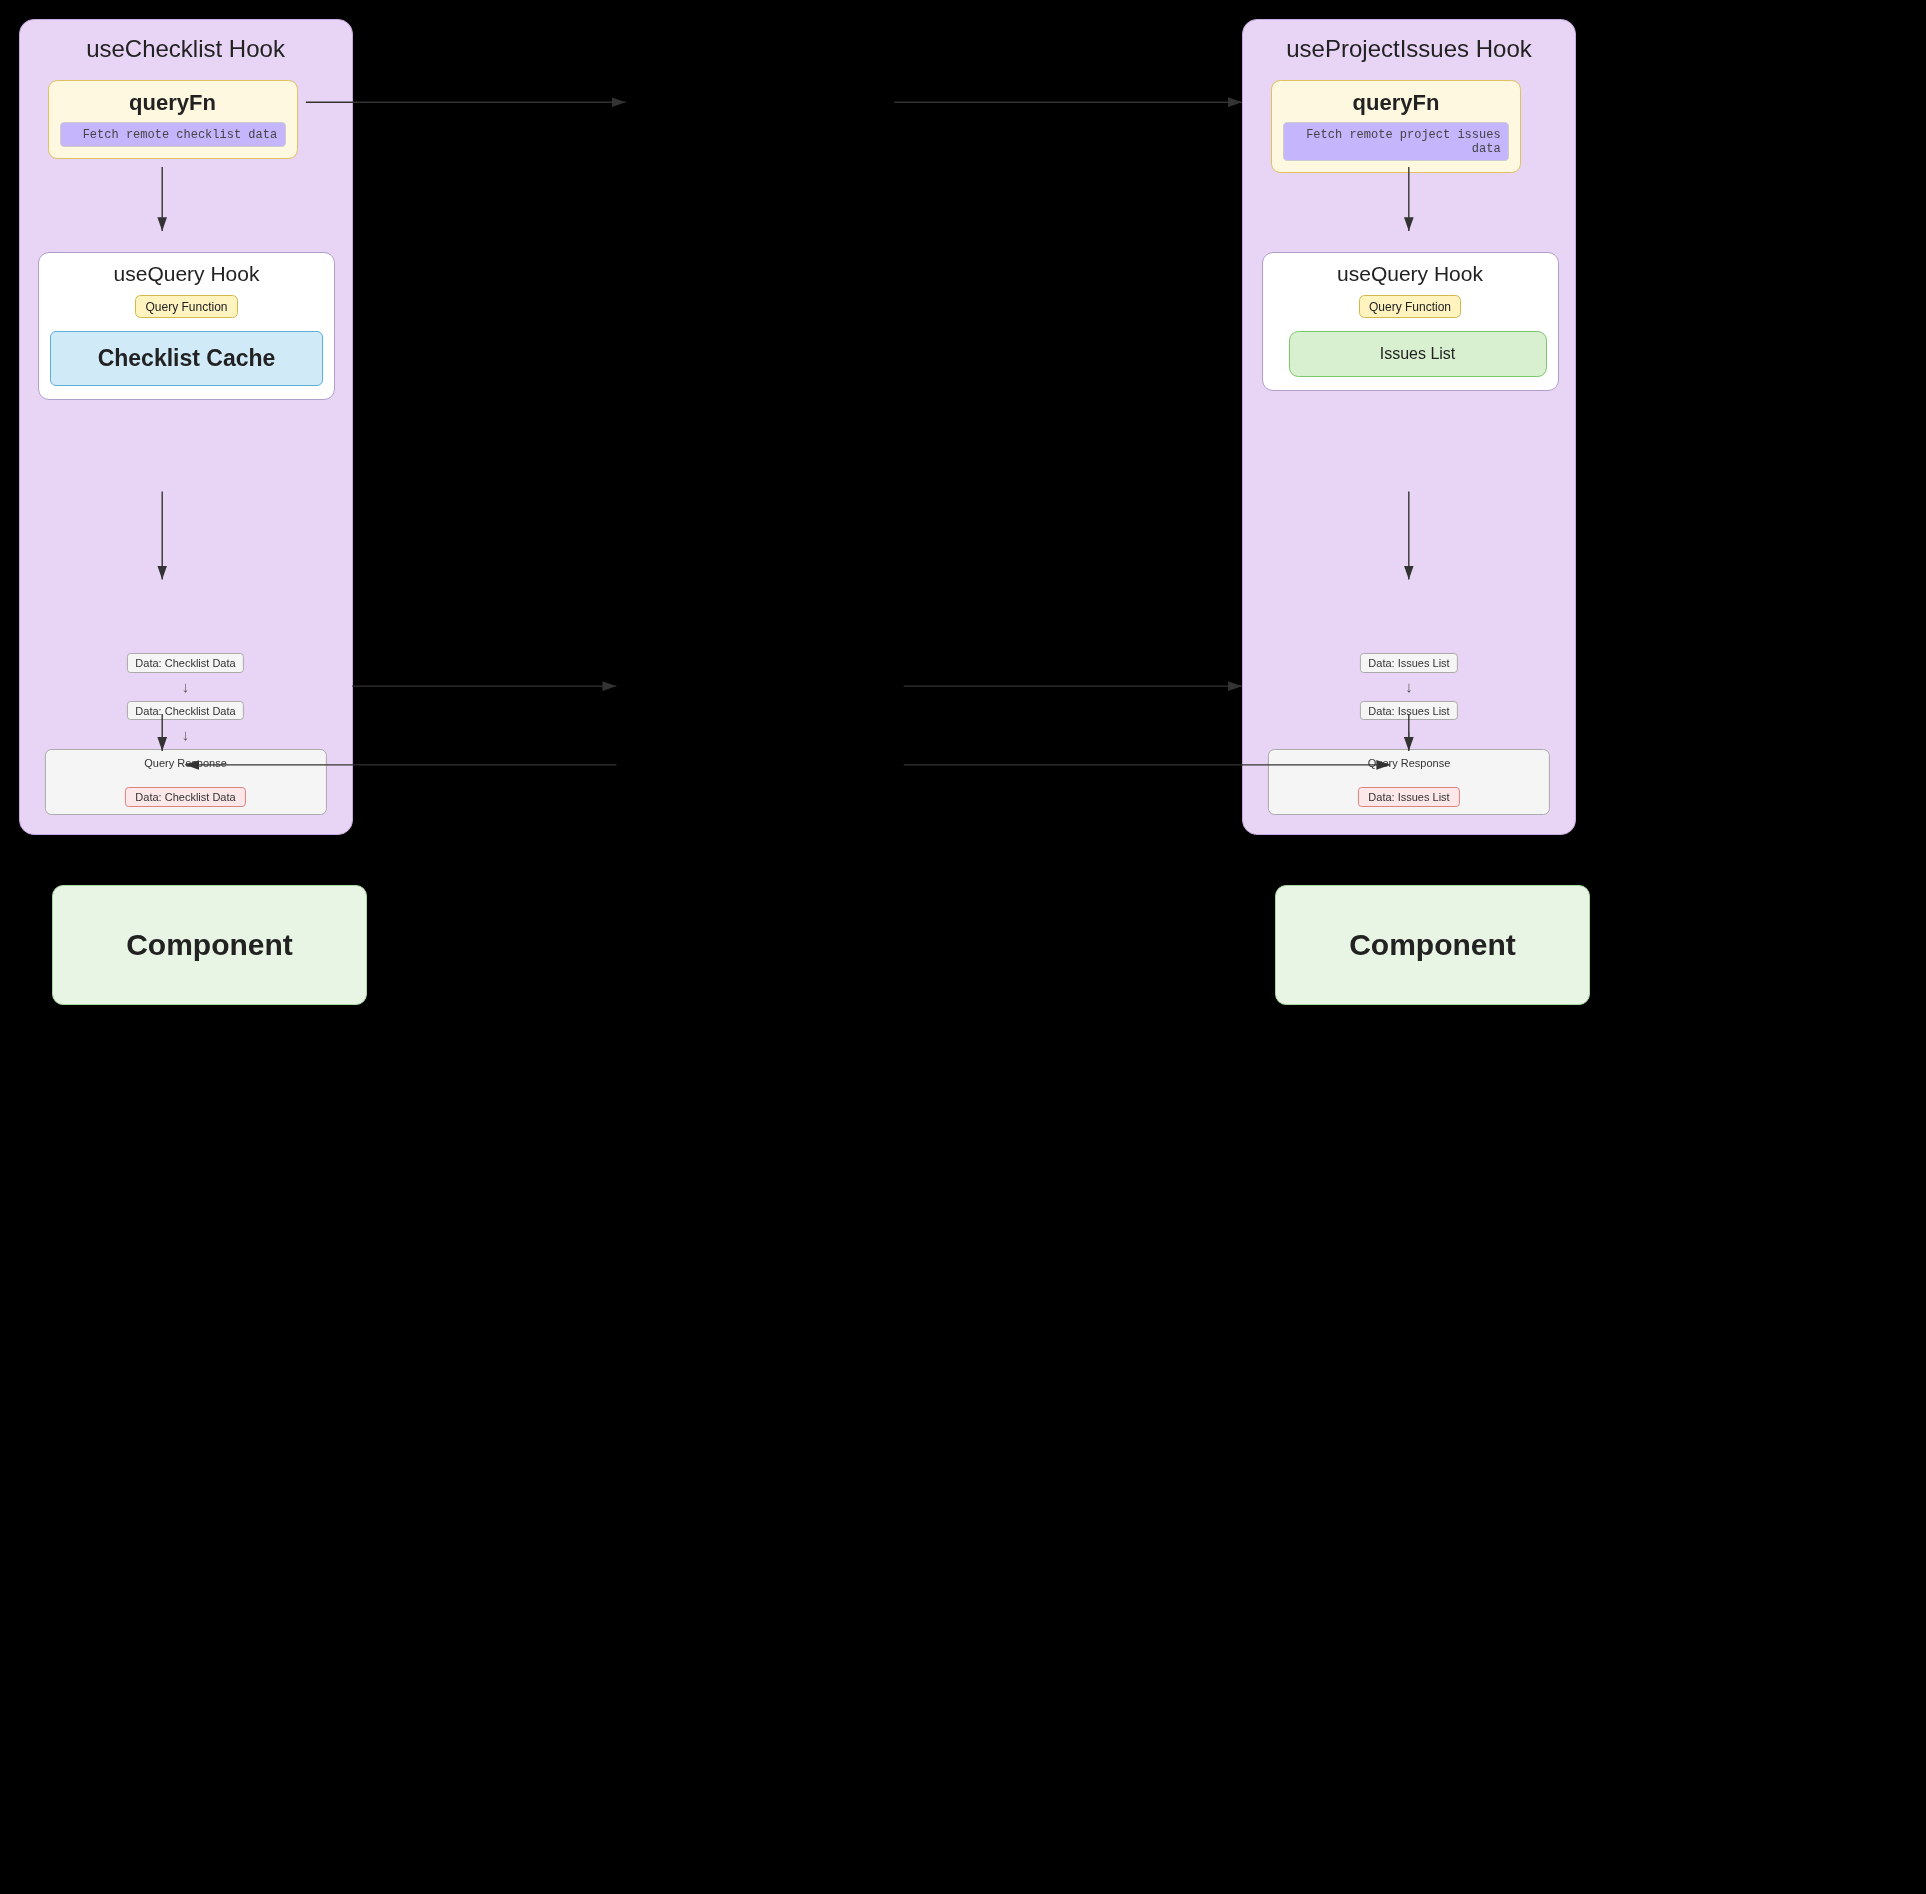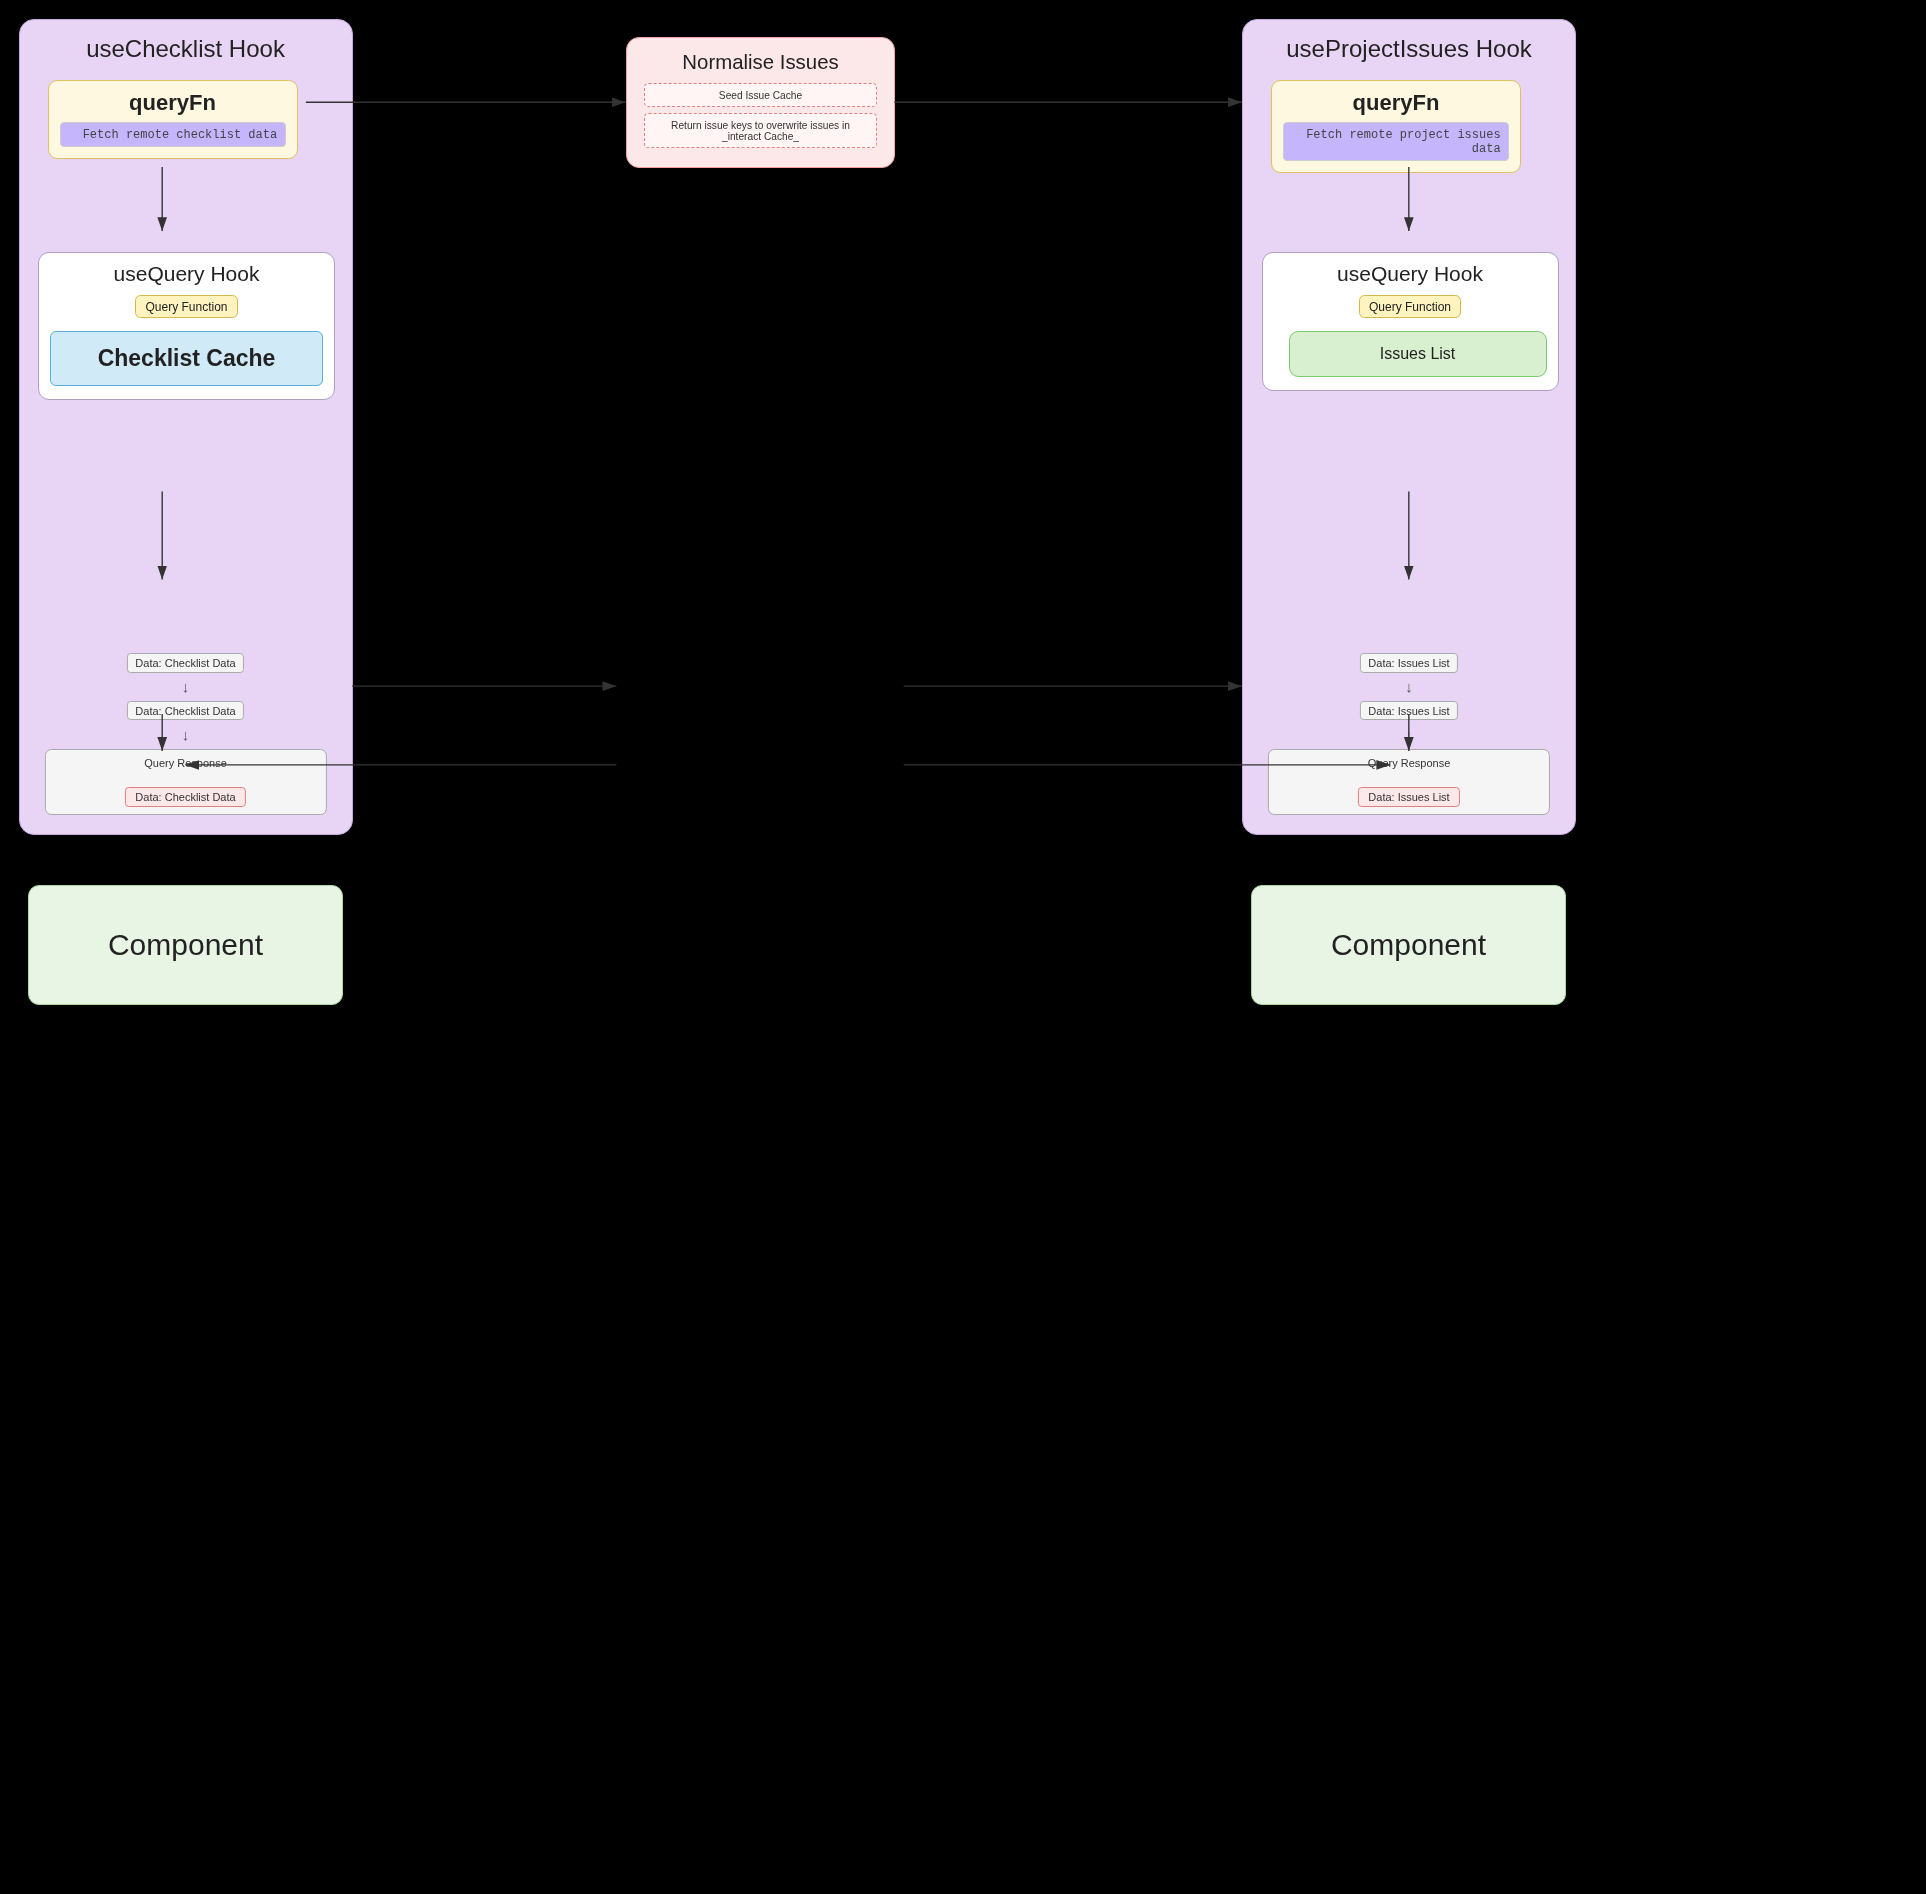--- a/index.html
+++ b/index.html
@@ -189,25 +189,26 @@
       background: #fff5f5;
     }
 
     
     .component-box {
       position: absolute;
       border-radius: 11px;
       border: 1.2px solid #a8d8a0;
       background: #e8f5e4;
       font-size: 30px;
-      font-weight: 400;
+      font-weight: 700;
       color: #222;
       display: flex;
       align-items: center;
       justify-content: center;
+      margin-left: 24px;
     }
 
     .component-left {
       left: 28px;
       top: 885px;
       width: 315px;
       height: 120px;
     }
 
     .component-right {
@@ -302,25 +303,20 @@
         <div class="data-badge">Data: Issues List</div>
       </div>
       <div style="text-align:center;font-size:15px;color:#555;margin:5.6px 0;">↓</div>
       <div style="border: 0.7px solid #aaa; border-radius:6.5px; padding: 7.4px; background: #f5f5f5;">
         <div class="query-response-label">Query Response</div>
         <div class="inner-data-badge">Data: Issues List</div>
       </div>
     </div>
   </div>
 
-  <div class="center-box normalise-box">
-    <div class="center-box-title">Normalise Issues</div>
-    <div class="dashed-item">Seed Issue Cache</div>
-    <div class="dashed-item">Return issue keys to overwrite issues in _interact Cache_</div>
-  </div>
 
 
   <div class="component-box component-left">
     <span>Component</span>
   </div>
 
   <div class="component-box component-right">
     <span>Component</span>
   </div>
 

